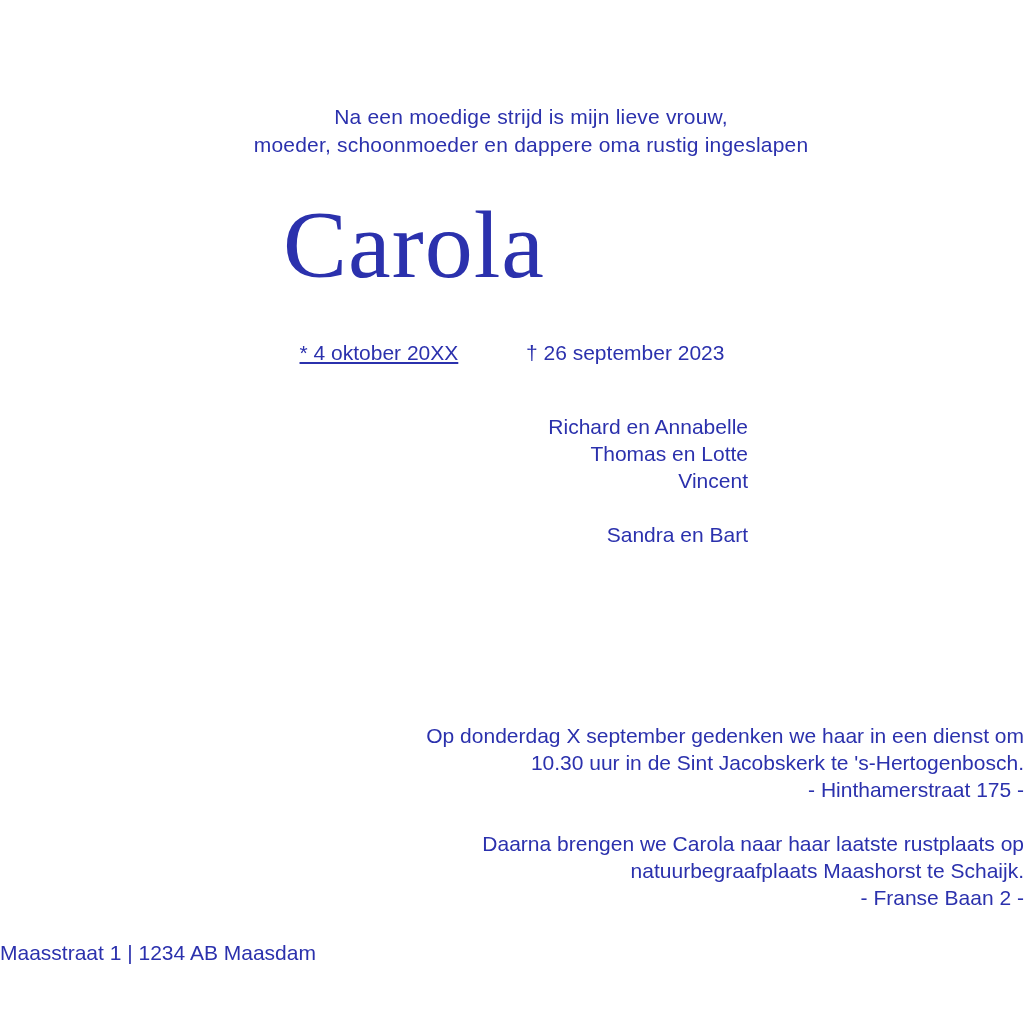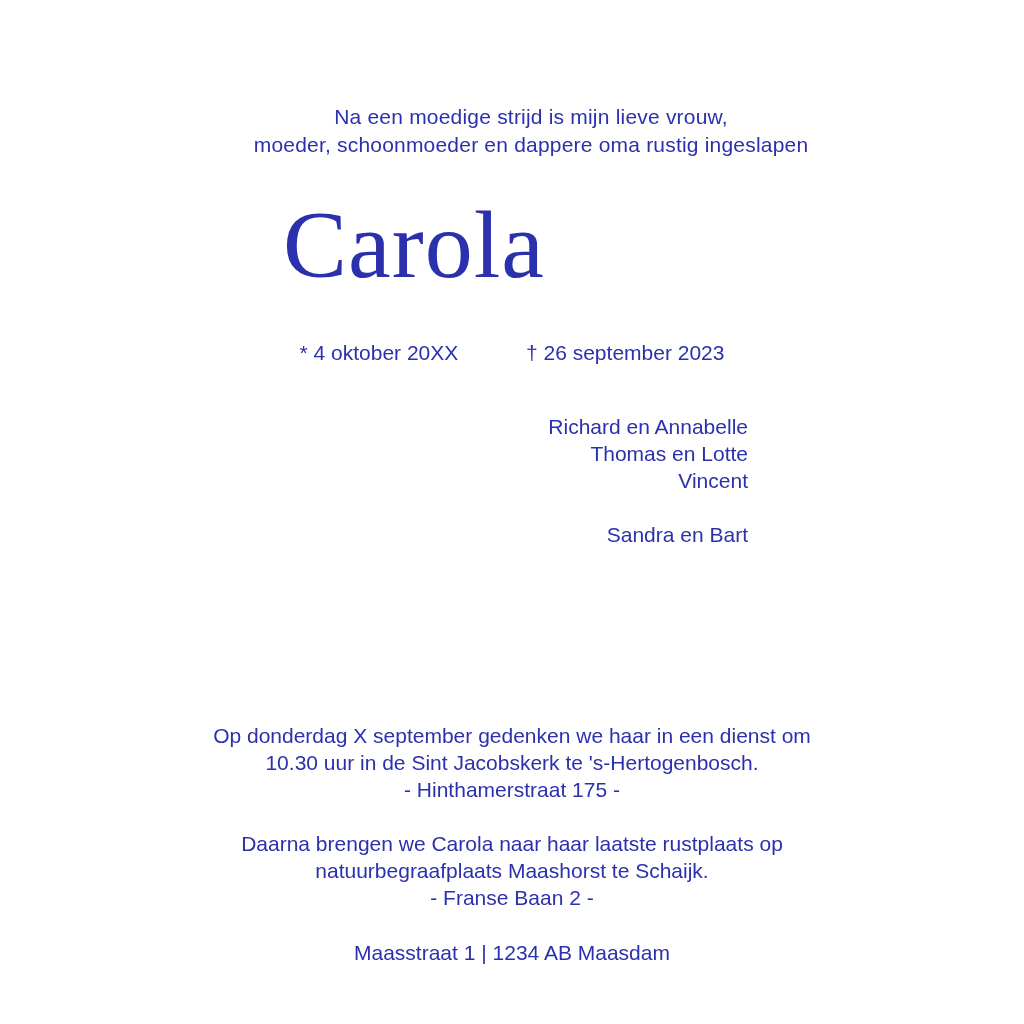--- a/index.html
+++ b/index.html
@@ -54,20 +54,21 @@
     top: 338px;
     left: 0;
     width: 1024px;
     text-align: center;
     font-size: 21px;
     line-height: 30px;
     color: #2b31ad;
   }
   .dates .birth {
     display: inline-block;
+    text-decoration: underline;
   }
   .dates .gap {
     display: inline-block;
     width: 56px;
   }
   .dates .death {
     display: inline-block;
     text-align: center;
   }
   .family {
@@ -88,41 +89,40 @@
   }
   .family .nm {
     display: block;
     white-space: nowrap;
   }
   .service {
     position: absolute;
     top: 722px;
     left: 0;
     width: 1024px;
-    text-align: center;
+    text-align: right;
     font-size: 21px;
     line-height: 27px;
     color: #2b31ad;
   }
   .service .blk {
     display: block;
   }
   .service .blk + .blk {
     margin-top: 27px;
   }
   .service .ln {
     display: block;
     white-space: nowrap;
   }
   .address {
     position: absolute;
     top: 939px;
     left: 0;
     width: 1024px;
-    text-align: center;
     font-size: 21px;
     line-height: 28px;
     color: #2b31ad;
   }
 </style>
 </head>
 <body>
 
 <div class="card">
 

